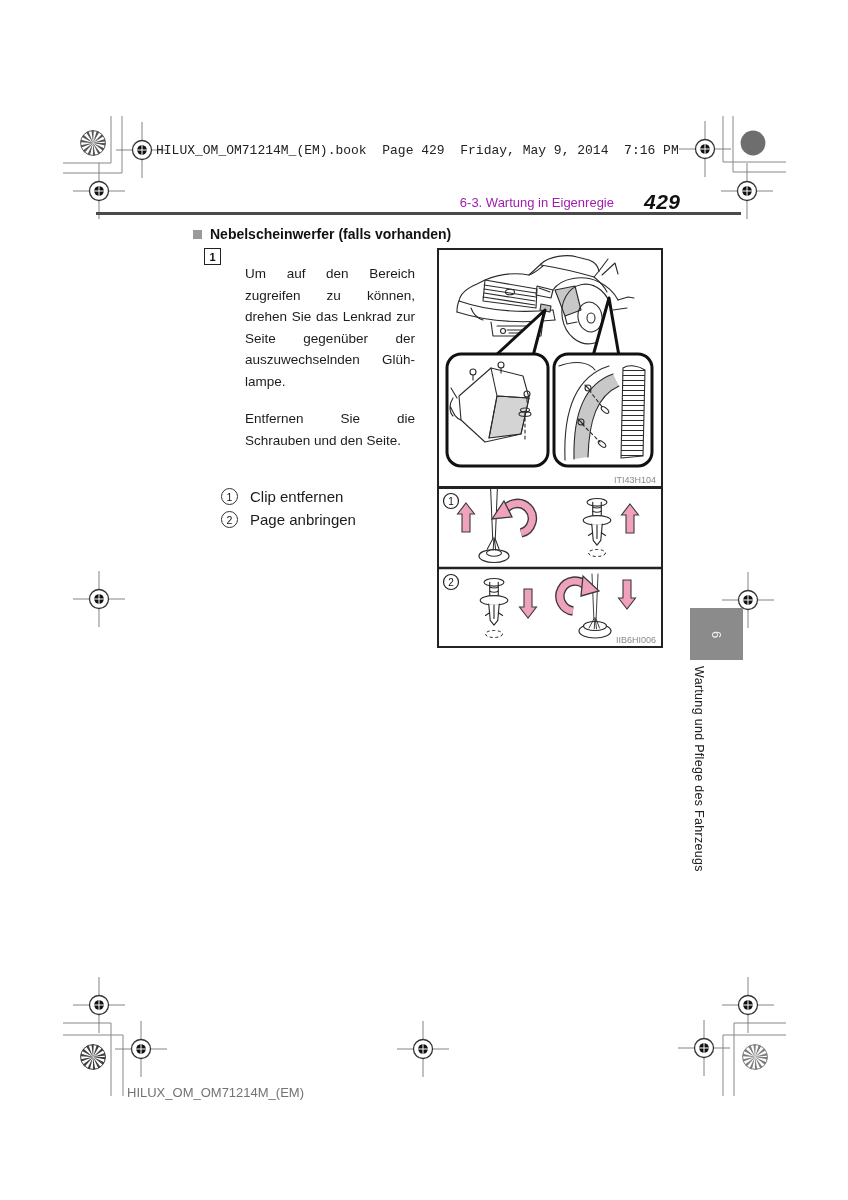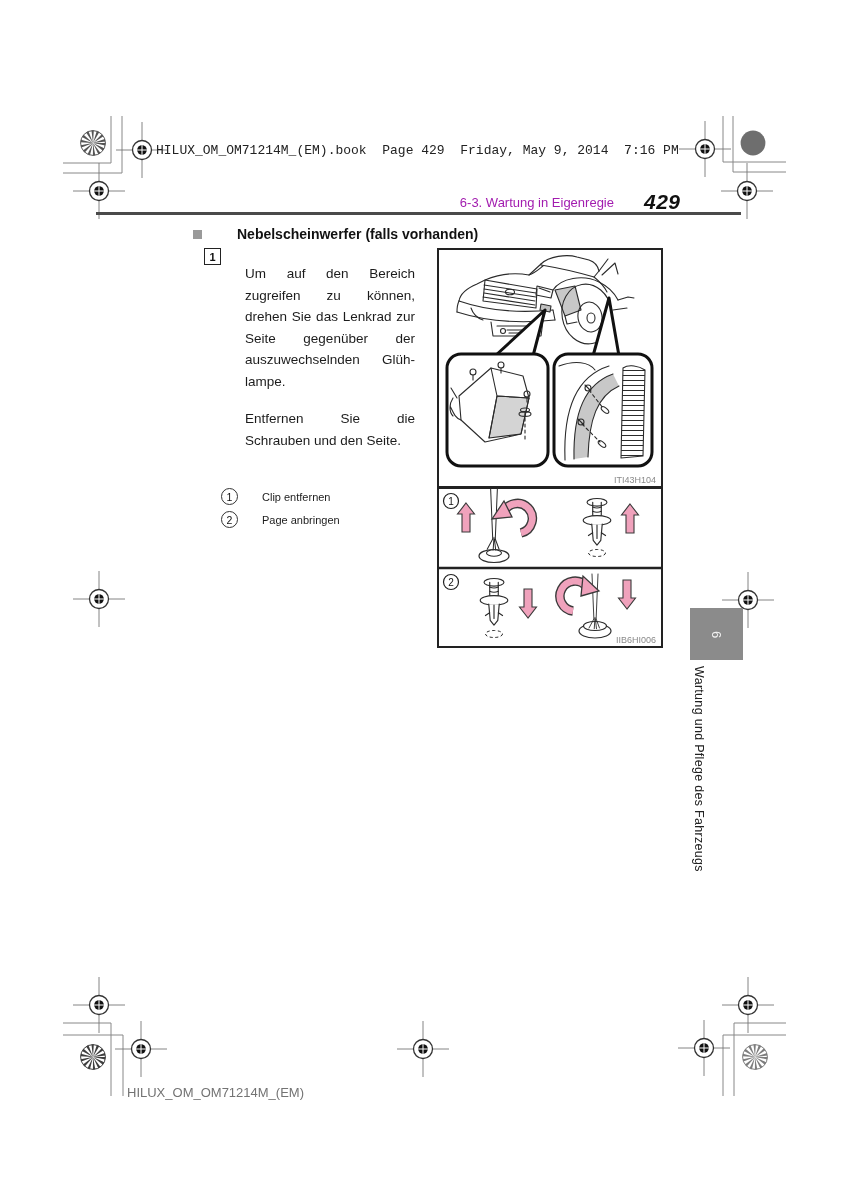--- a/index.html
+++ b/index.html
@@ -5,32 +5,32 @@
   html,body{margin:0;padding:0;background:#fff;}
   body{width:848px;height:1200px;position:relative;font-family:"Liberation Sans",sans-serif;color:#1c1c1c;overflow:hidden;}
   .abs{position:absolute;}
   
   #top-slug{left:156px;top:143px;font-family:"Liberation Mono","DejaVu Sans Mono",monospace;font-size:13px;color:#222;white-space:pre;}
   
   #hdr-section{top:195px;right:234px;font-size:13px;color:#a21caf;}
   #hdr-page{left:644px;top:190px;font-size:21px;font-weight:bold;color:#111;letter-spacing:.5px;font-style:italic;}
   #hdr-rule{left:96px;top:212px;width:645px;height:3px;background:#4a4a4a;}
   
-  #sec-title{left:193px;top:226px;display:flex;align-items:center;gap:27px;}
+  #sec-title{left:193px;top:226px;display:flex;align-items:center;}
   #sec-title .sq{width:9px;height:9px;background:#9a9a9a;margin-right:8px;flex:0 0 auto;}
   #sec-title .t{font-size:14px;font-weight:bold;color:#111;}
   
   #step-box{left:204px;top:248px;width:15px;height:15px;border:1.2px solid #222;font-size:11px;font-weight:bold;display:flex;align-items:center;justify-content:center;color:#111;}
   #step-text{left:229px;top:247px;width:202px;font-size:13.5px;line-height:21.5px;text-align:justify;color:#1c1c1c;}
   #step-text p{margin:16px;}
   #step-text p+p{margin-top:12px;}
   
   .legend-item{left:221px;display:flex;align-items:center;}
   .legend-item .circ{width:15px;height:15px;border:1.2px solid #333;border-radius:50%;font-size:10.5px;display:flex;align-items:center;justify-content:center;color:#111;flex:0 0 auto;}
-  .legend-item .lab{font-size:11px;padding-left:24px;color:#1c1c1c;}
+  .legend-item .lab{font-size:15px;padding-left:12px;color:#1c1c1c;}
   #legend-1{top:488px;}
   #legend-2{top:511px;}
   
   #figure-1{left:437px;top:248px;}
   #figure-2{left:437px;top:487px;}
   
   #side-tab{left:690px;top:608px;width:53px;height:52px;display:flex;align-items:center;justify-content:center;}
   #side-tab .num{transform:rotate(90deg);color:#f2f2f2;font-size:13px;}
   #side-title{left:692px;top:666px;writing-mode:vertical-rl;font-size:12.5px;color:#222;letter-spacing:.3px;}
   

